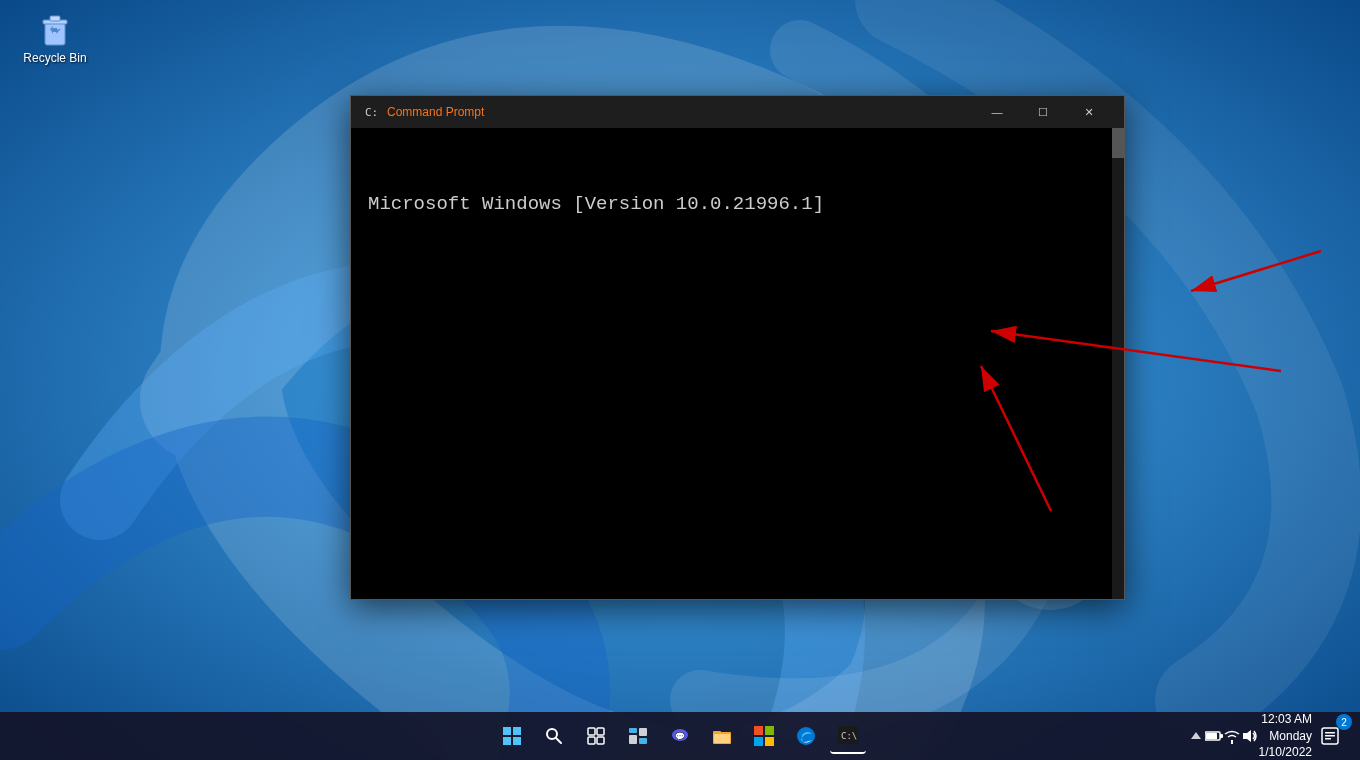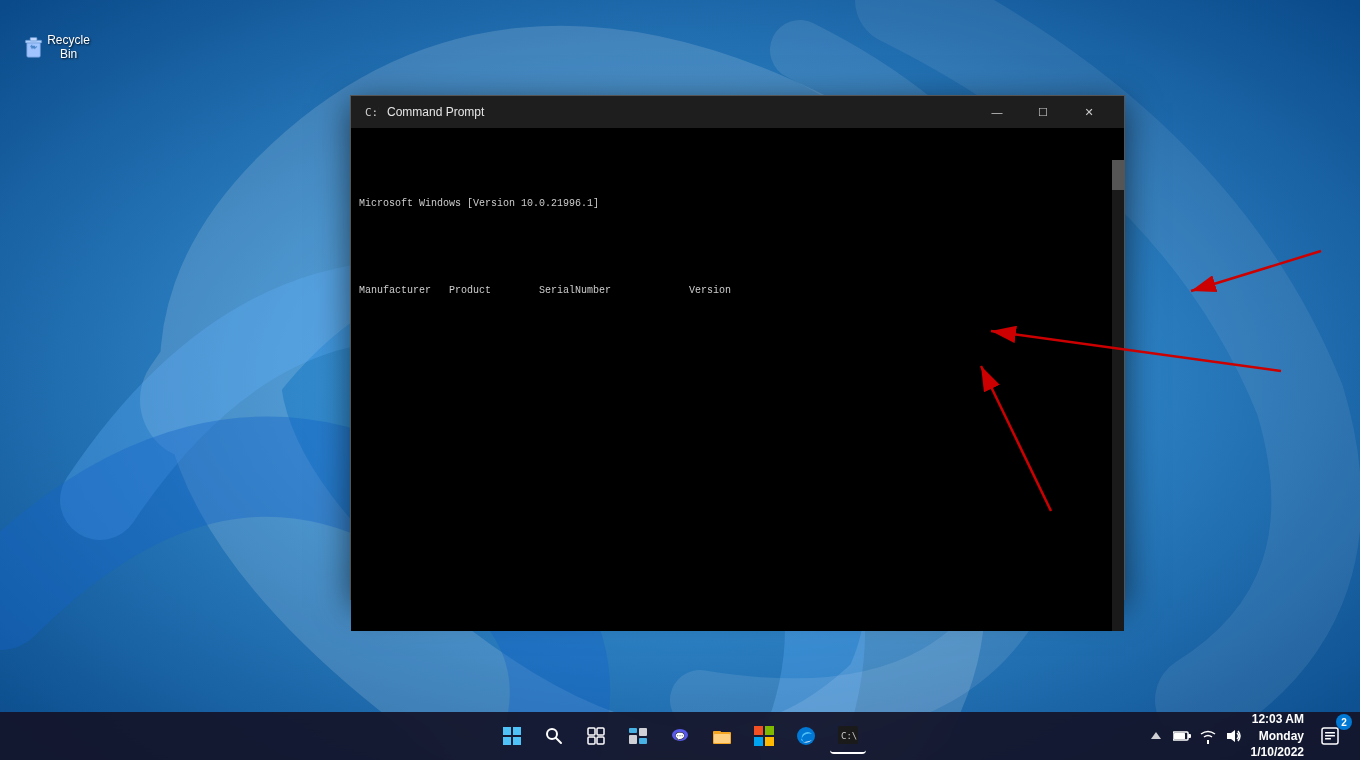--- a/index.html
+++ b/index.html
@@ -29,24 +29,24 @@
 
     .swirl-overlay svg {
       position: absolute;
       top: 0; left: 0;
       width: 100%; height: 100%;
     }
 
     
     .recycle-bin {
       position: absolute;
-      top: 25px;
+      top: 7px;
       left: 20px;
       display: flex;
-      flex-direction: row;
+      flex-direction: column;
       align-items: center;
       cursor: pointer;
       width: 70px;
     }
 
     .recycle-bin-icon {
       width: 40px;
       height: 40px;
       margin-bottom: 4px;
     }
@@ -82,21 +82,21 @@
     .cmd-titlebar-icon {
       width: 16px;
       height: 16px;
       margin-right: 8px;
       display: flex;
       align-items: center;
       justify-content: center;
     }
 
     .cmd-titlebar-title {
-      color: #e5e5e5;
+      color: #f97316;
       font-size: 12px;
       font-family: 'Segoe UI', sans-serif;
       flex: 1;
     }
 
     .cmd-titlebar-controls {
       display: flex;
       gap: 0;
     }
 
@@ -112,26 +112,25 @@
       background: transparent;
       border: none;
     }
 
     
     .cmd-content {
       height: calc(100% - 32px);
       background: #000000;
       color: #cccccc;
       font-family: 'Consolas', 'Courier New', monospace;
-      font-size: 10px;
+      font-size: 19px;
       line-height: 1.4;
-      padding: 8px 8px 8px 8px;
+      padding: 8px 8px 8px 17px;
       overflow: hidden;
       position: relative;
-      margin-top: 32px;
     }
 
     .cmd-scrollbar {
       position: absolute;
       right: 0;
       top: 0;
       width: 12px;
       height: 100%;
       background: #1a1a1a;
     }
@@ -188,23 +187,22 @@
       align-items: center;
       gap: 6px;
       position: absolute;
       left: 50%;
       transform: translateX(-50%);
     }
 
     .taskbar-right {
       display: flex;
       align-items: center;
-      gap: 8px;
+      gap: 0;
       margin-left: auto;
-      font-weight: bold;
     }
 
     .taskbar-icon {
       width: 36px;
       height: 36px;
       display: flex;
       align-items: center;
       justify-content: center;
       cursor: pointer;
       border-radius: 4px;
@@ -282,21 +280,20 @@
       </div>
     </div>
 
     <div class="cmd-content">
       <div class="cmd-scrollbar">
         <div class="cmd-scrollbar-thumb"></div>
       </div>
       <div class="cmd-text">
         <div class="cmd-line"><span>Microsoft Windows [Version 10.0.21996.1]</span></div>
         <div class="cmd-line"> </div>
-        <div class="cmd-line"><span>Manufacturer   Product        SerialNumber             Version</span></div>
         <div class="cmd-line"> </div>
         
       </div>
     </div>
 
     <svg class="arrows-overlay" viewBox="0 0 775 505" xmlns="http://www.w3.org/2000/svg">
 
       <defs>
         <marker id="arrowhead1" markerWidth="10" markerHeight="7" refX="10" refY="3.5" orient="auto">
           <polygon points="0 0, 10 3.5, 0 7" fill="#cc0000"></polygon>

